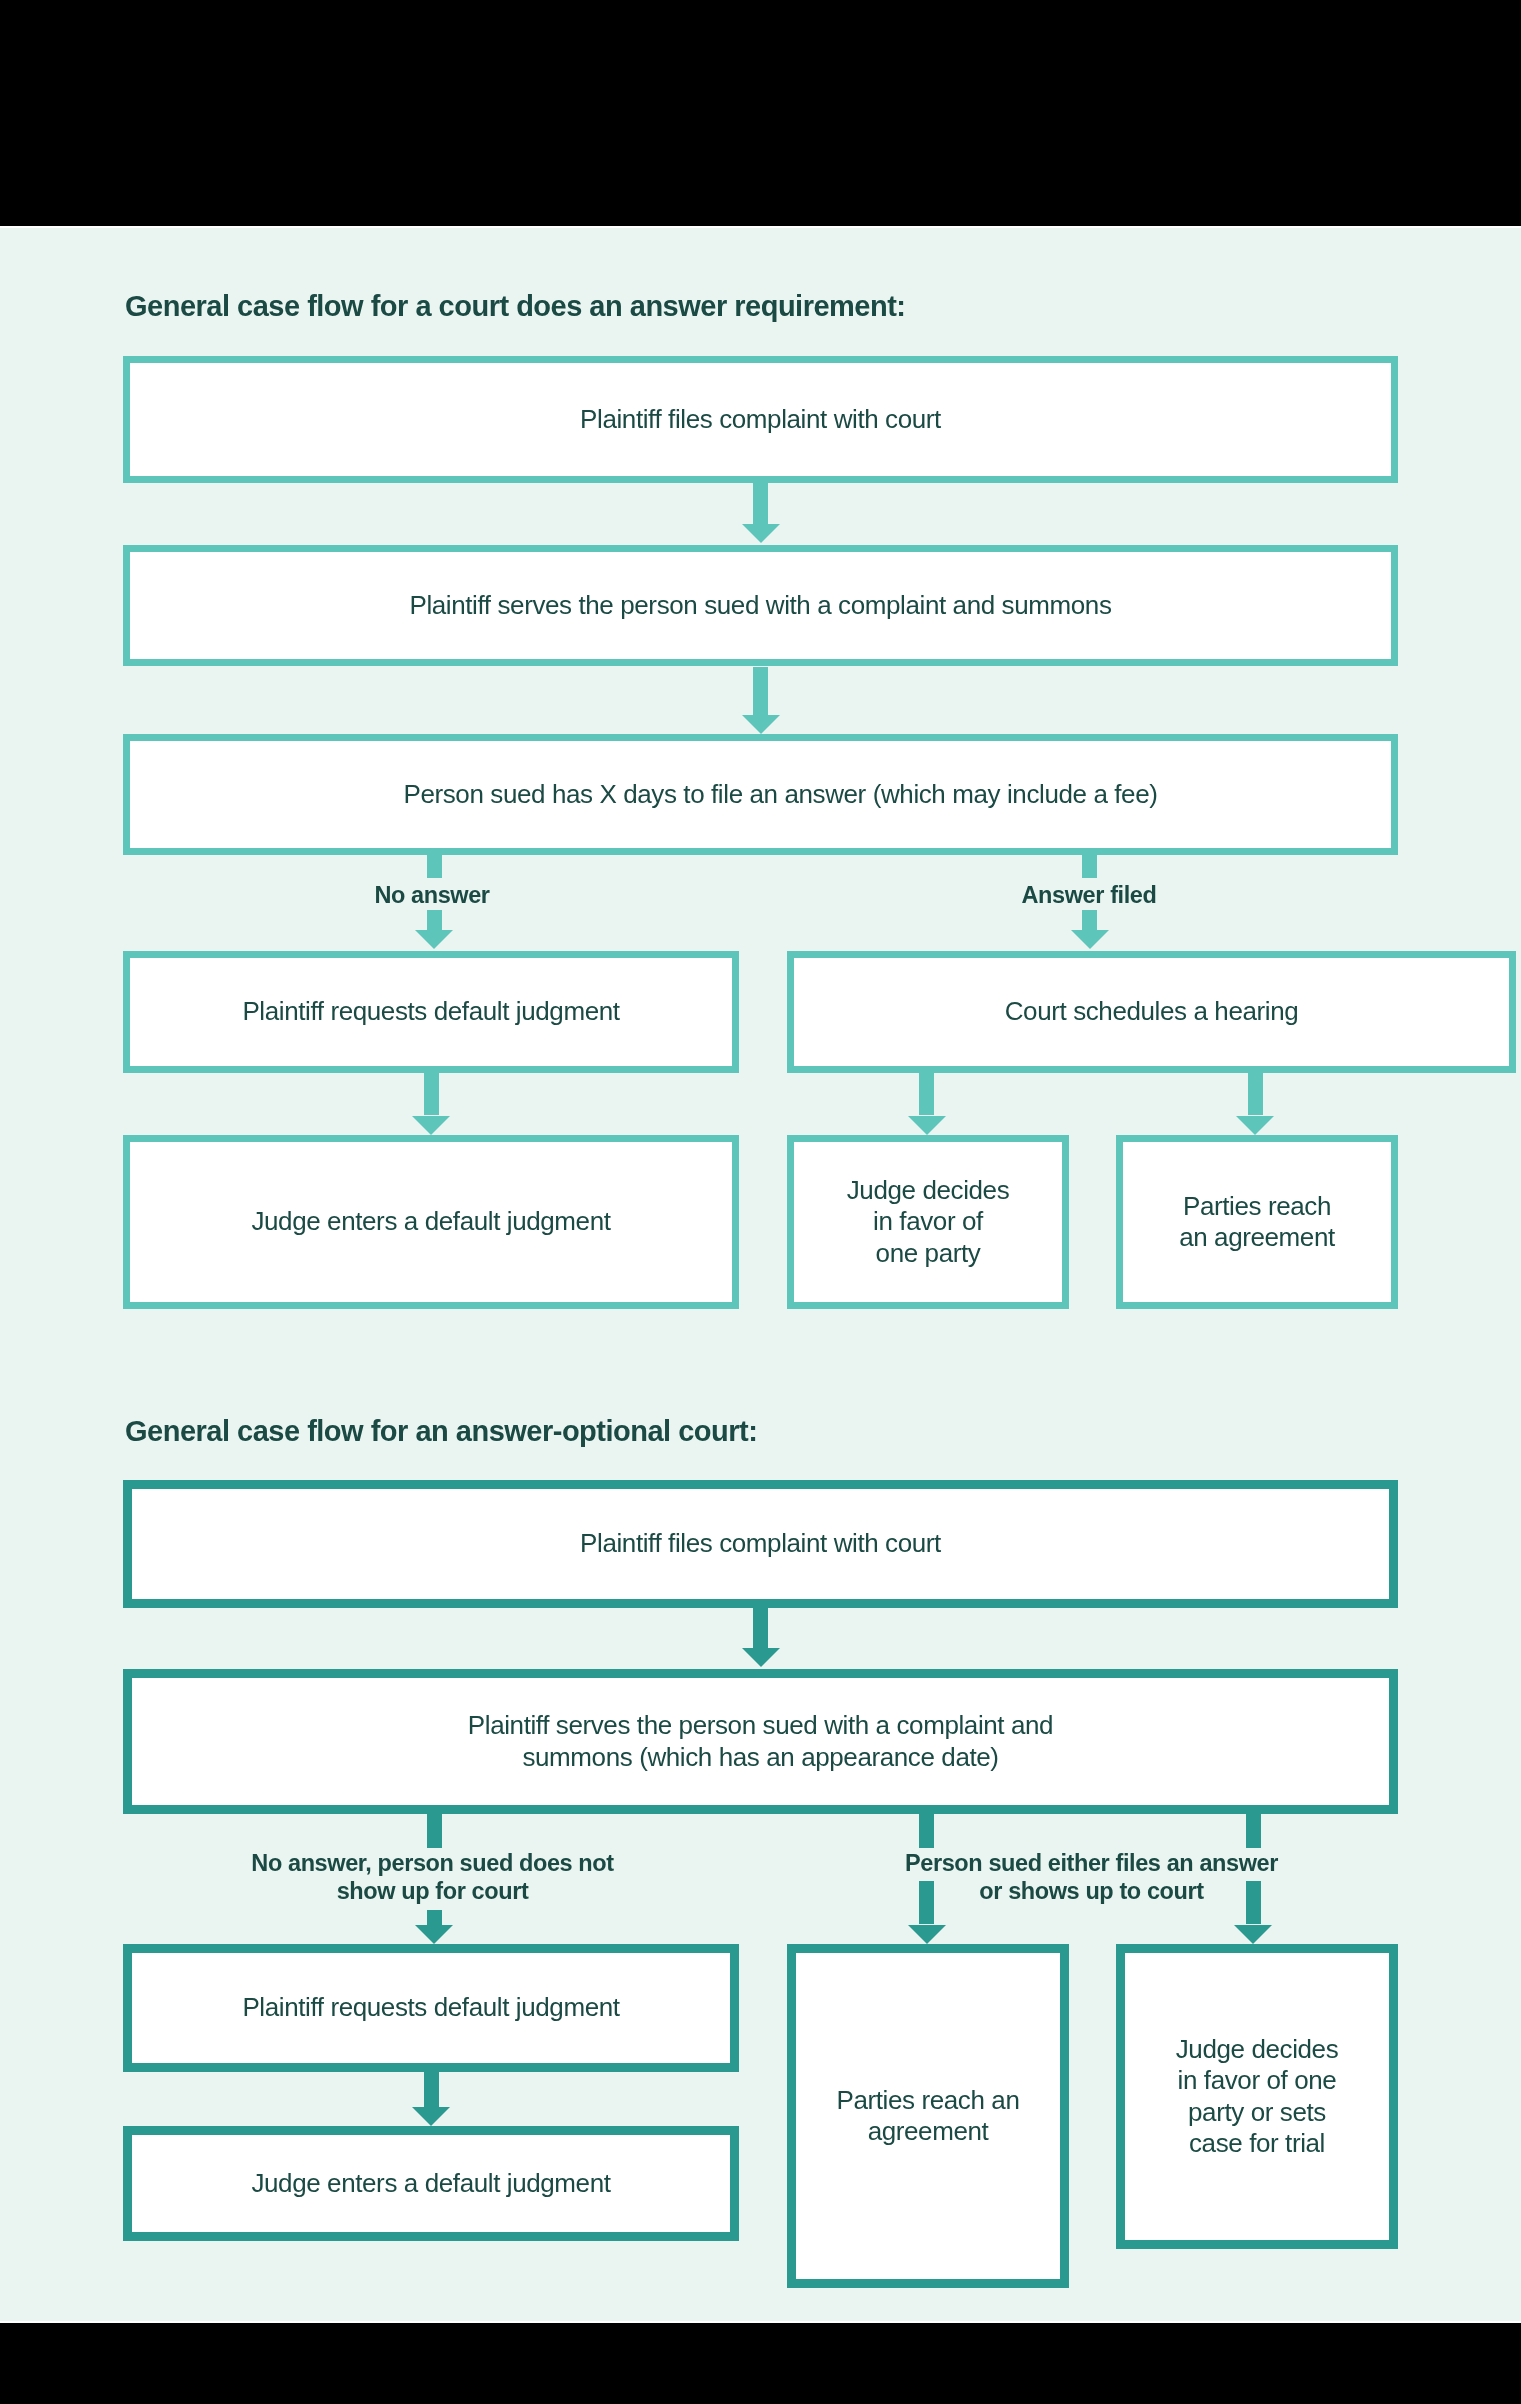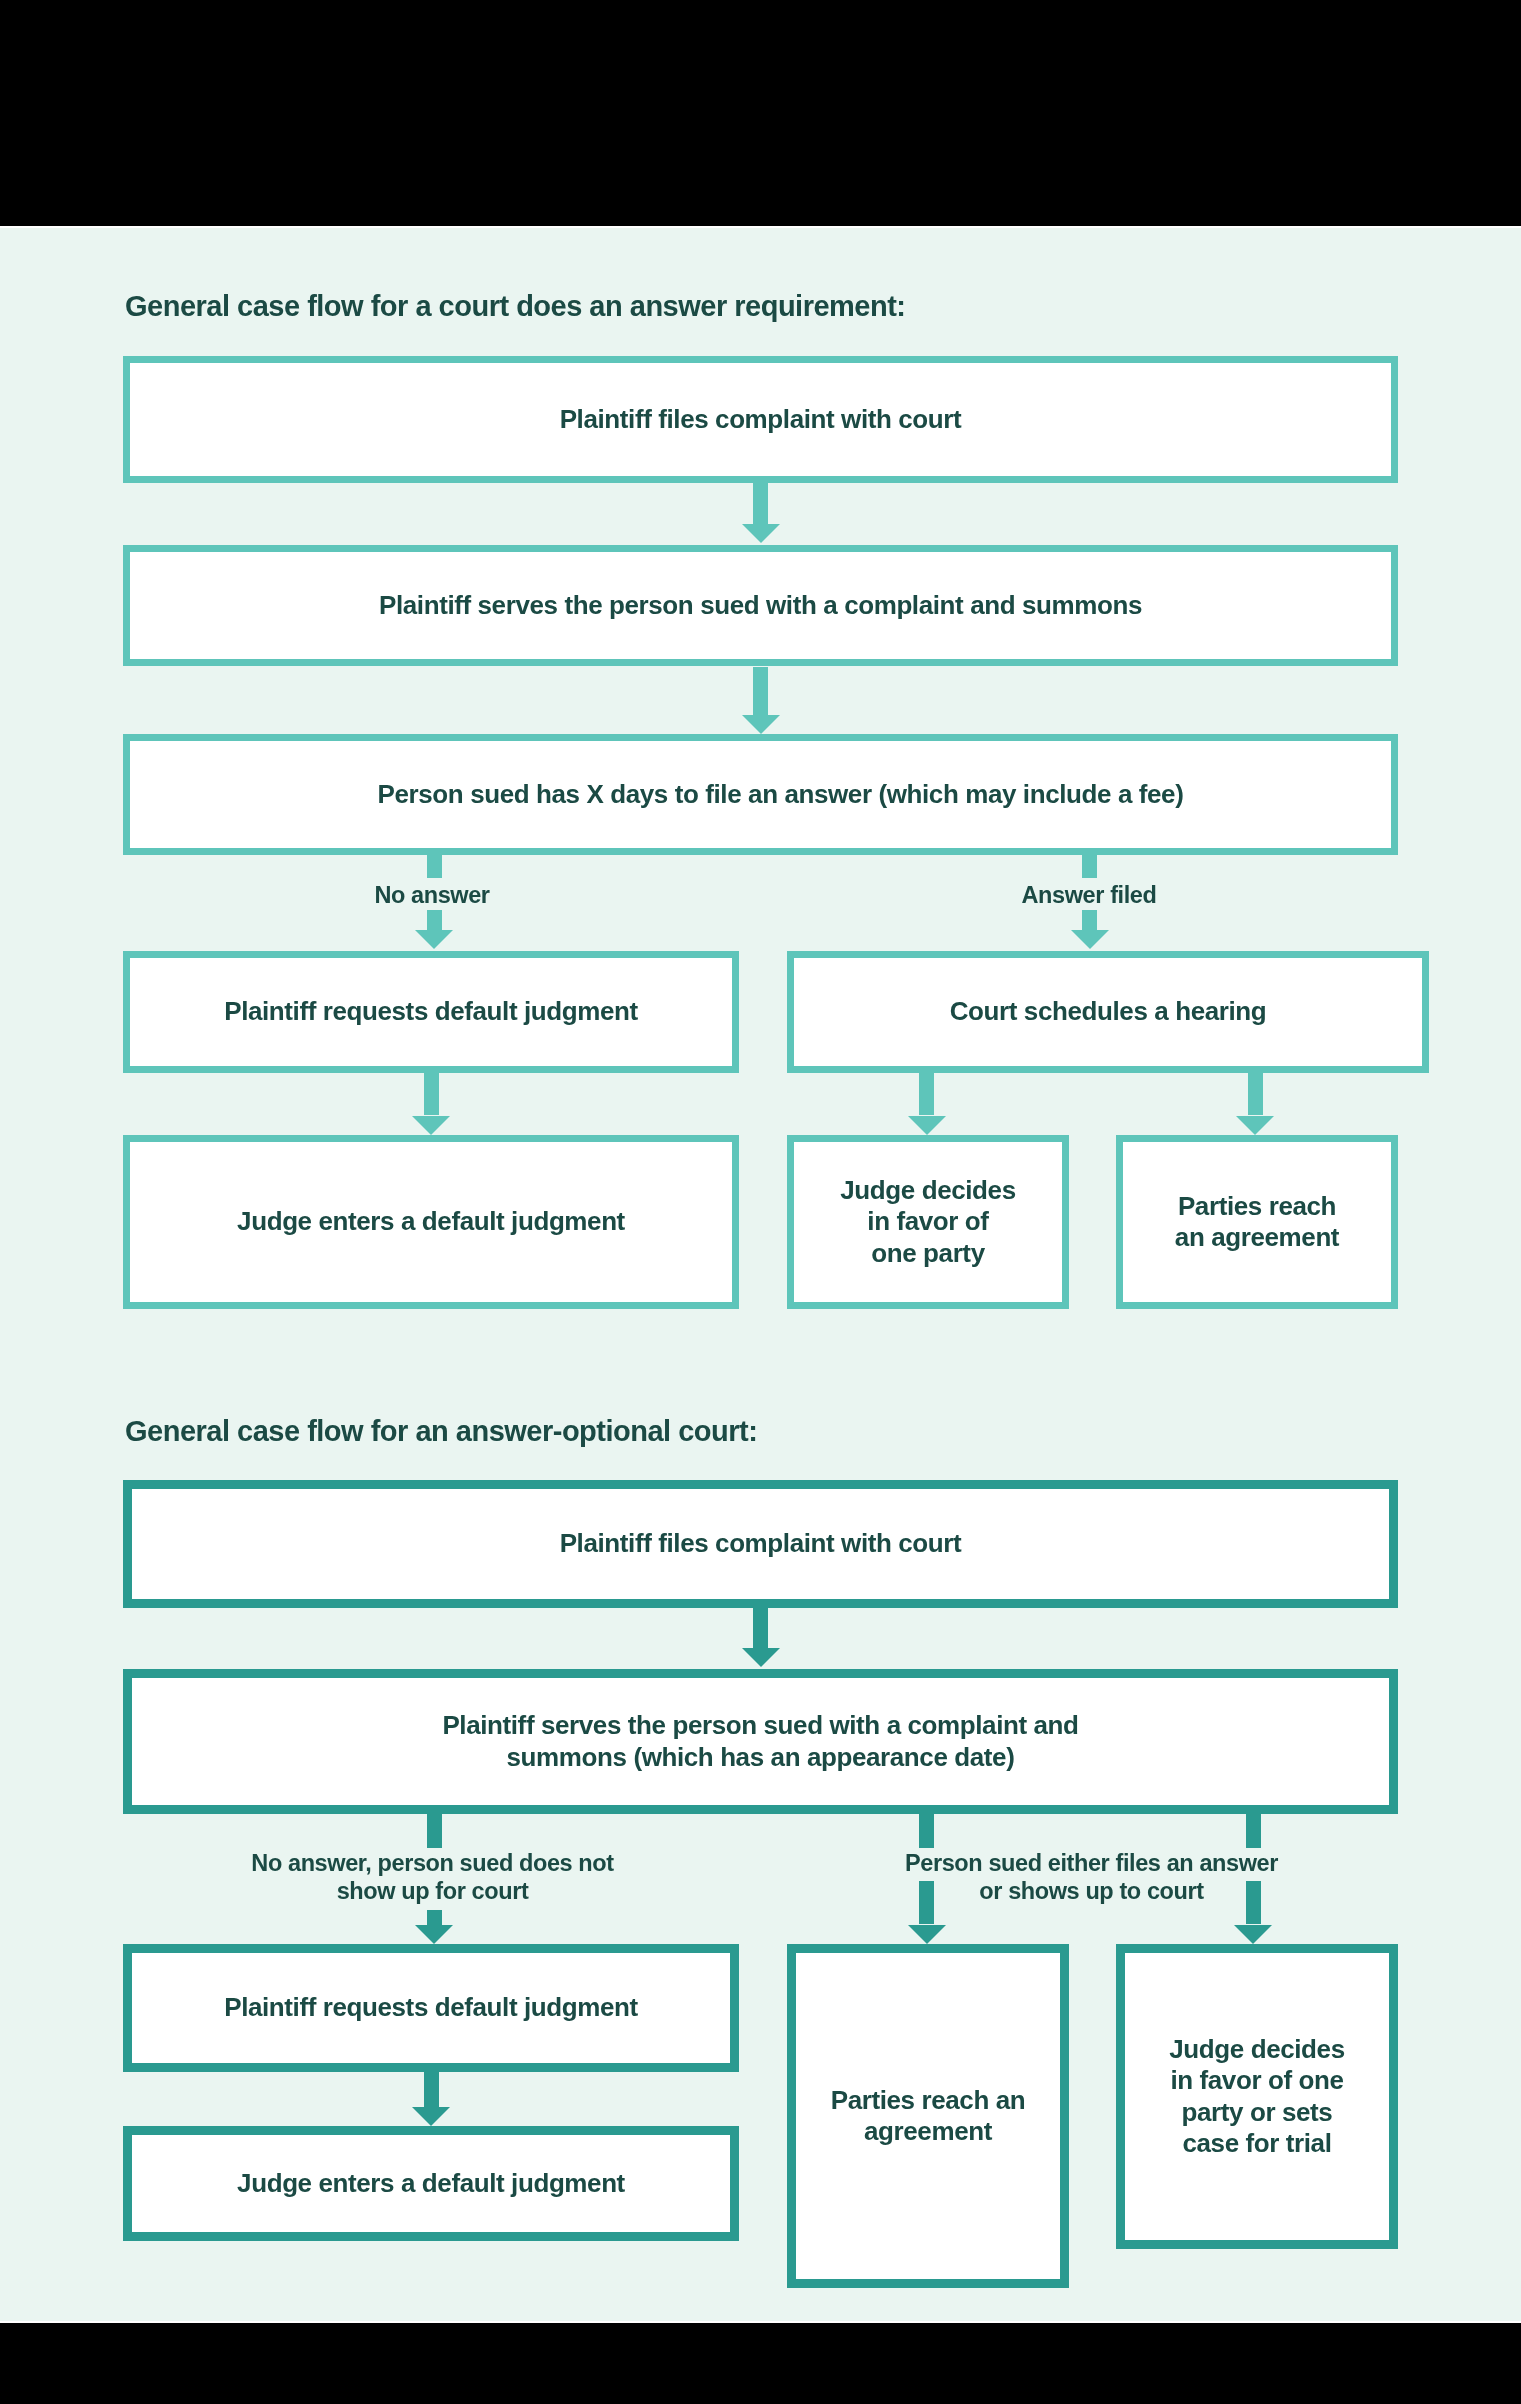--- a/index.html
+++ b/index.html
@@ -17,21 +17,21 @@
     position:absolute; font-size:29px; font-weight:700;
     letter-spacing:-0.5px; color:#1b4a44; white-space:nowrap;
   }
 
   .box {
     position:absolute; box-sizing:border-box; background:#ffffff;
     display:flex; align-items:center; justify-content:center;
     text-align:center;
   }
   .box .txt {
-    font-size:26px; font-weight:700; letter-spacing:-0.4px;
+    font-size:26px; font-weight:400; letter-spacing:-0.4px;
     line-height:1.2; white-space:pre-line; padding:0 22.6px;
   }
   .c1box { border:7.5px solid #5ec5ba; }
   .c2box { border:9.4px solid #2a9a90; }
 
   .blabel {
     position:absolute; font-size:23.5px; font-weight:700;
     letter-spacing:-0.4px; text-align:center; line-height:28px;
     white-space:pre-line;
   }
@@ -78,21 +78,21 @@
   <div class="blabel" style="left:948px; top:881px; width:282px;">Answer filed</div>
 
   <div class="shaft a1" style="left:427px; top:910px; height:21px;"></div>
   <div class="head a1" style="left:415px; top:930px;"></div>
   <div class="shaft a1" style="left:1082px; top:910px; height:21px;"></div>
   <div class="head a1" style="left:1071px; top:930px;"></div>
 
   <div class="box c1box" style="left:123px; top:951px; width:616px; height:122px;">
     <span class="txt">Plaintiff requests default judgment</span>
   </div>
-  <div class="box c1box" style="left:787px; top:951px; width:642px; height:122px;">
+  <div class="box c1box" style="left:787px; top:951px; width:729px; height:122px;">
     <span class="txt">Court schedules a hearing</span>
   </div>
 
   <div class="shaft a1" style="left:424px; top:1073px; height:42px;"></div>
   <div class="head a1" style="left:412px; top:1116px;"></div>
   <div class="shaft a1" style="left:919px; top:1073px; height:42px;"></div>
   <div class="head a1" style="left:908px; top:1116px;"></div>
   <div class="shaft a1" style="left:1248px; top:1073px; height:42px;"></div>
   <div class="head a1" style="left:1236px; top:1116px;"></div>
 

